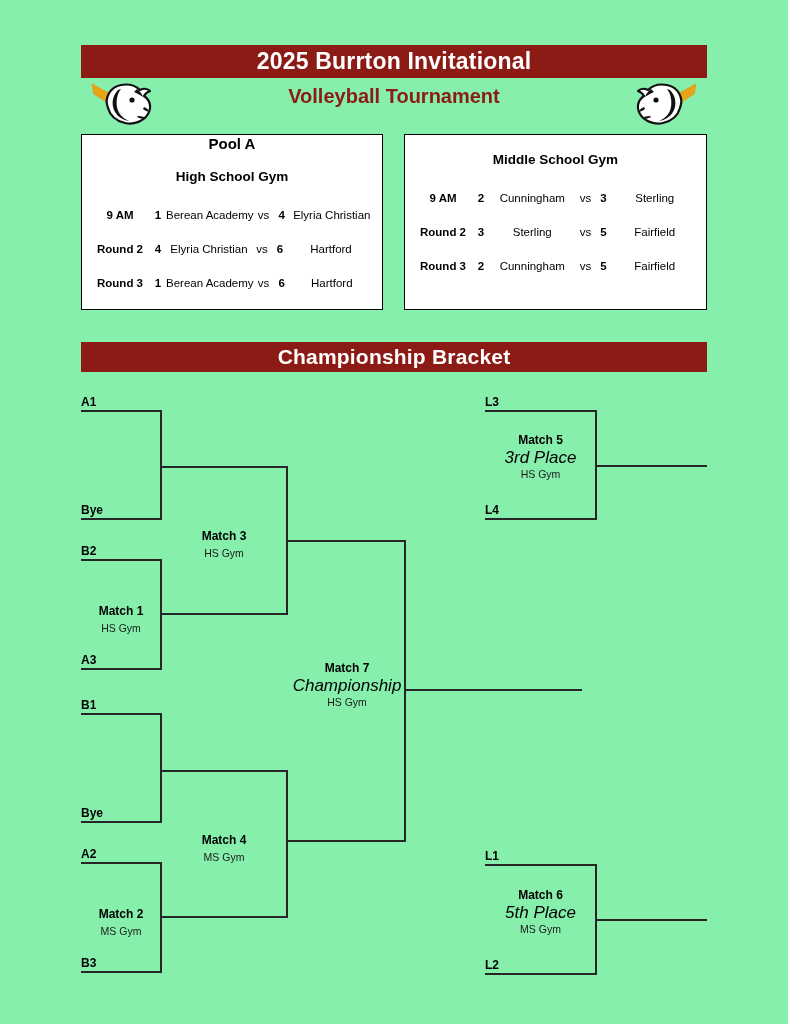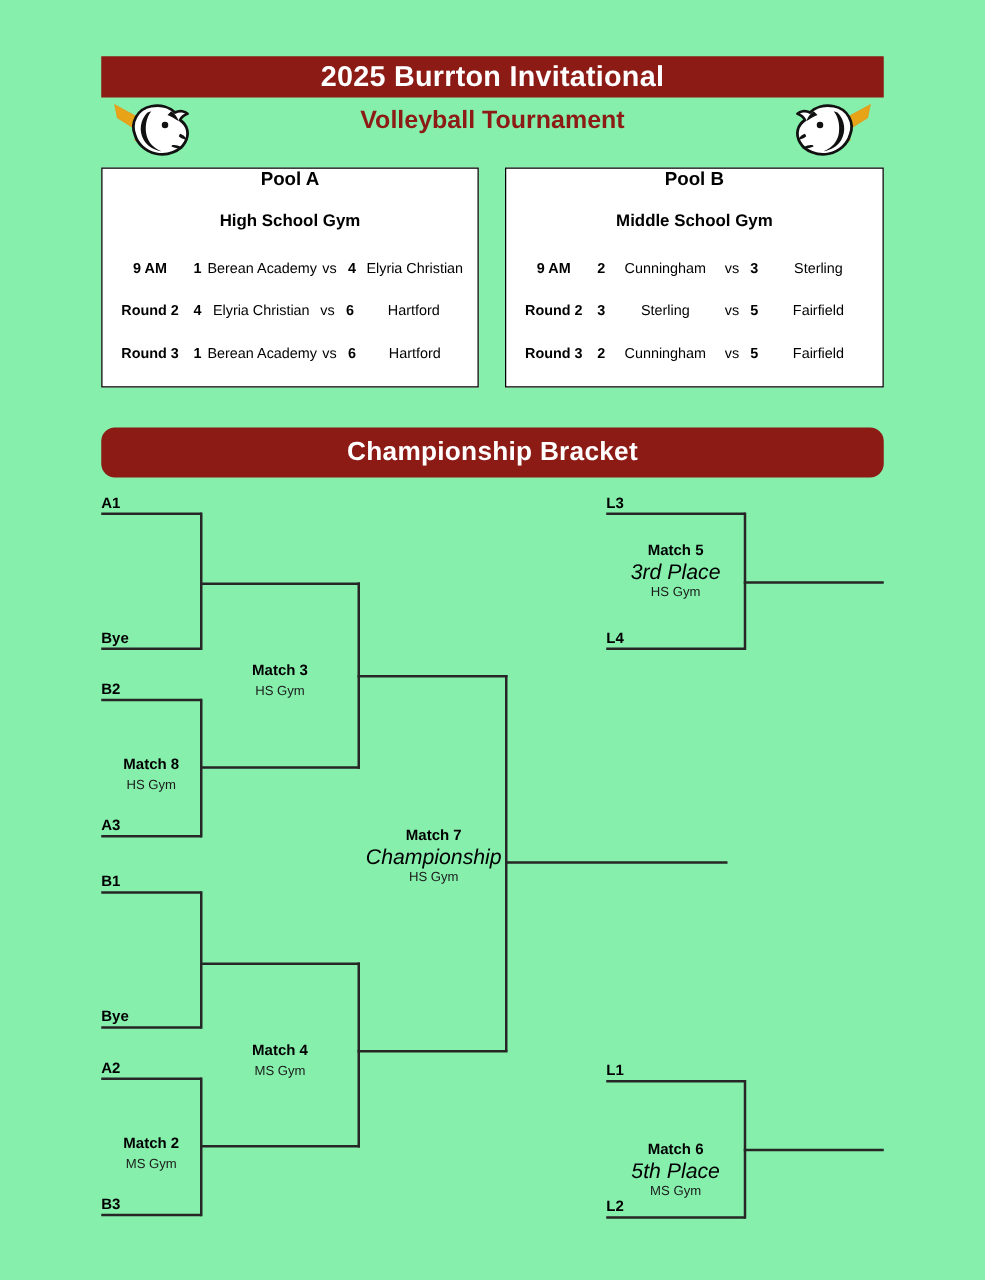--- a/index.html
+++ b/index.html
@@ -31,23 +31,22 @@
     display: flex;
     align-items: center;
     justify-content: center;
     letter-spacing: 0.2px;
   }
   #title-banner {
     left: 81px; top: 45px; width: 626px; height: 33px;
     font-size: 23px;
   }
   #bracket-banner {
-    left: 81px; top: 342px; width: 626px; height: 40px;
+    left: 81px; top: 342px; width: 626px; height: 30px;
     font-size: 21px;
-    border-radius: 11px;
   }
   #subtitle {
     position: absolute;
     left: 81px; top: 82px; width: 626px; height: 28px;
     display: flex; align-items: center; justify-content: center;
     color: #8C1A15;
     font-size: 20px;
     font-weight: bold;
   }
 
@@ -221,21 +220,20 @@
         <span class="pr-seed">1</span>
         <span class="pr-team">Berean Academy</span>
         <span class="pr-vs">vs</span>
         <span class="pr-seed">6</span>
         <span class="pr-team">Hartford</span>
       </div>
     </div>
   </div>
 
   <div class="pool-box" id="pool-b">
-    <div class="pool-title">Pool B</div>
     <div class="pool-venue">Middle School Gym</div>
     <div class="pool-rows">
       <div class="pool-row">
         <span class="pr-round">9 AM</span>
         <span class="pr-seed">2</span>
         <span class="pr-team">Cunningham</span>
         <span class="pr-vs">vs</span>
         <span class="pr-seed">3</span>
         <span class="pr-team">Sterling</span>
       </div>
@@ -307,21 +305,21 @@
   <div class="slot-label" style="left:81px;  top:806px; width:80px;">Bye</div>
   <div class="slot-label" style="left:81px;  top:847px; width:80px;">A2</div>
   <div class="slot-label" style="left:81px;  top:956px; width:80px;">B3</div>
 
   <div class="slot-label" style="left:485px; top:395px; width:111px;">L3</div>
   <div class="slot-label" style="left:485px; top:503px; width:111px;">L4</div>
   <div class="slot-label" style="left:485px; top:849px; width:111px;">L1</div>
   <div class="slot-label" style="left:485px; top:958px; width:111px;">L2</div>
 
   <div class="match-block" style="left:81px; top:603px; width:80px;">
-    <div class="match-name">Match 8</div>
+    <div class="match-name">Match 1</div>
     <div class="match-gym">HS Gym</div>
   </div>
 
   <div class="match-block" style="left:81px; top:906px; width:80px;">
     <div class="match-name">Match 2</div>
     <div class="match-gym">MS Gym</div>
   </div>
 
   <div class="match-block" style="left:161px; top:528px; width:126px;">
     <div class="match-name">Match 3</div>
@@ -332,21 +330,21 @@
     <div class="match-name">Match 4</div>
     <div class="match-gym">MS Gym</div>
   </div>
 
   <div class="match-block" style="left:485px; top:432px; width:111px;">
     <div class="match-name">Match 5</div>
     <div class="match-sub">3rd Place</div>
     <div class="match-gym">HS Gym</div>
   </div>
 
-  <div class="match-block" style="left:485px; top:887px; width:111px;margin-top:24px;">
+  <div class="match-block" style="left:485px; top:887px; width:111px;">
     <div class="match-name">Match 6</div>
     <div class="match-sub">5th Place</div>
     <div class="match-gym">MS Gym</div>
   </div>
 
   <div class="match-block" style="left:288px; top:660px; width:118px;">
     <div class="match-name">Match 7</div>
     <div class="match-sub">Championship</div>
     <div class="match-gym">HS Gym</div>
   </div>

